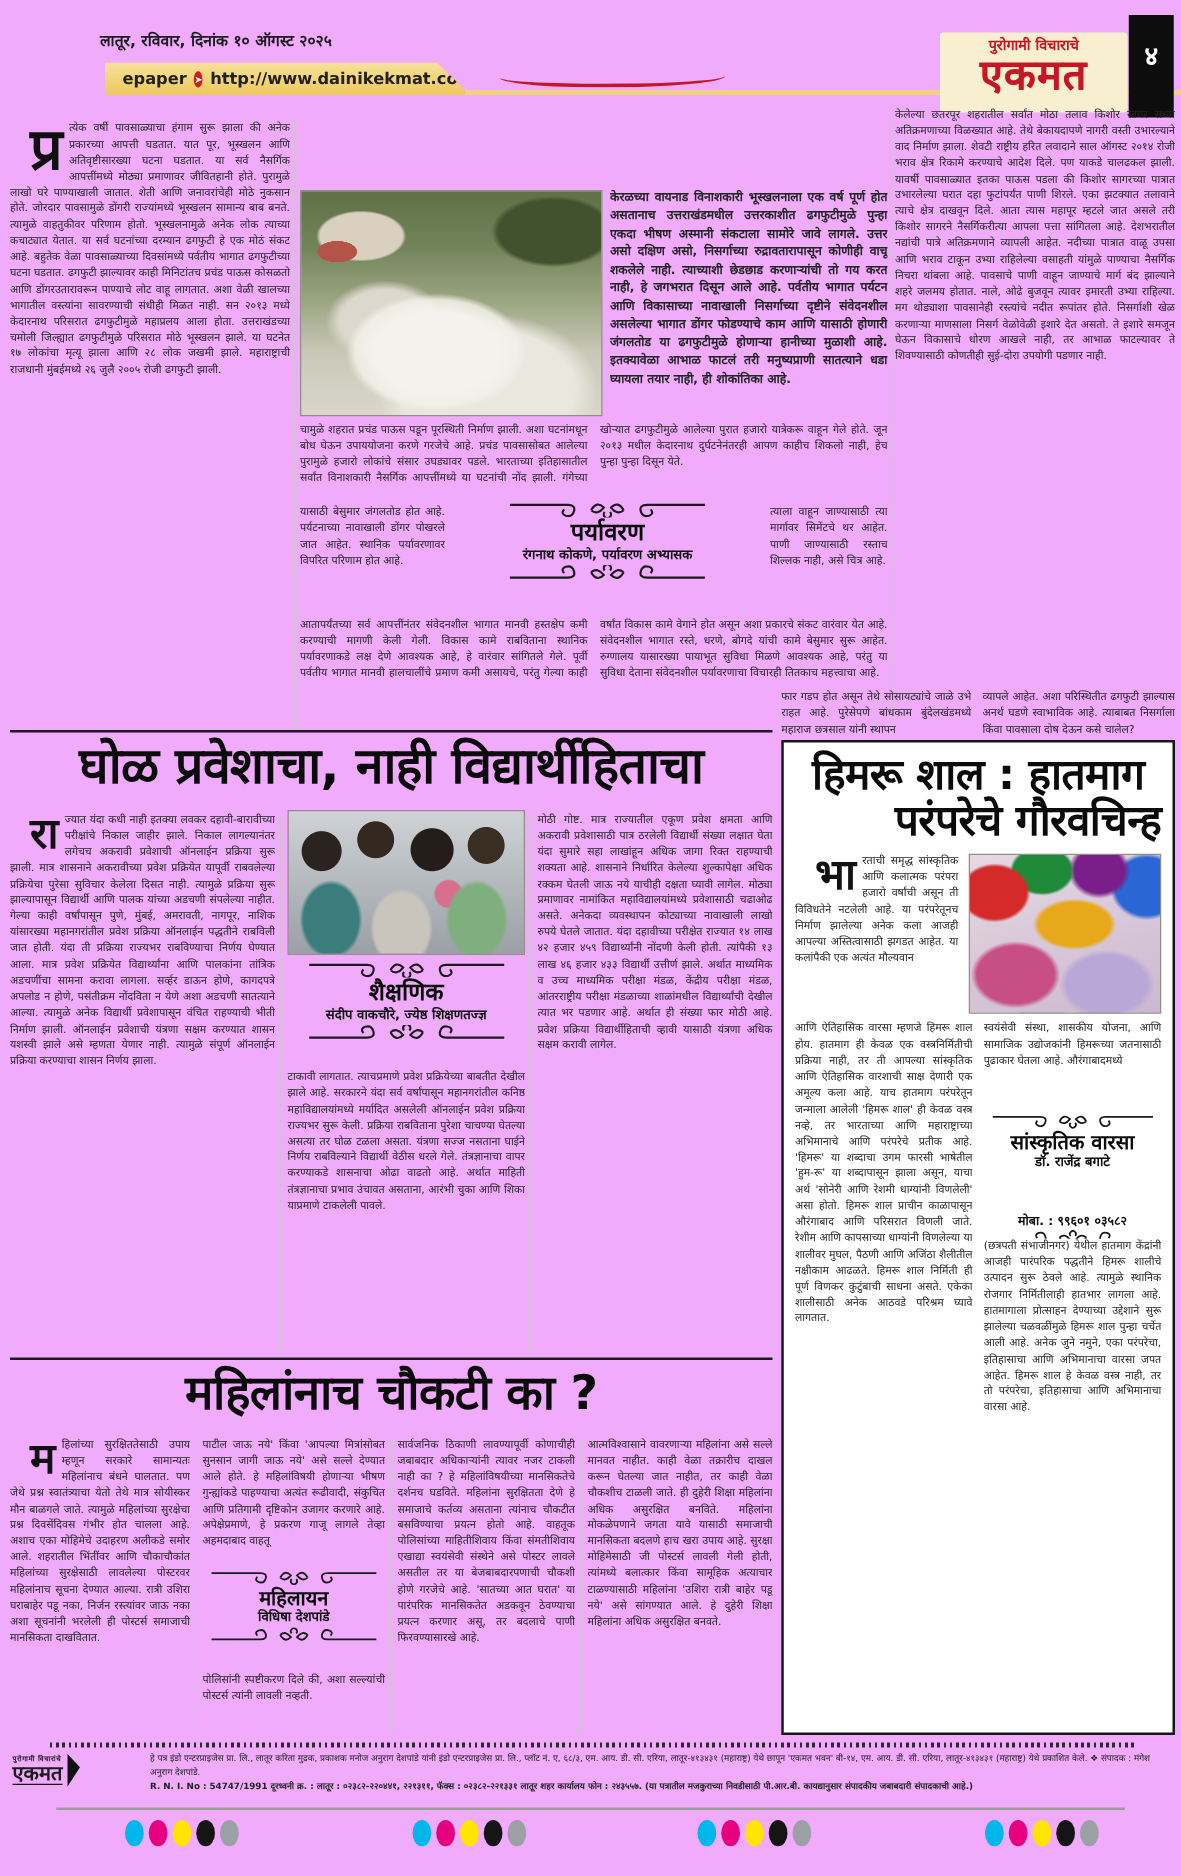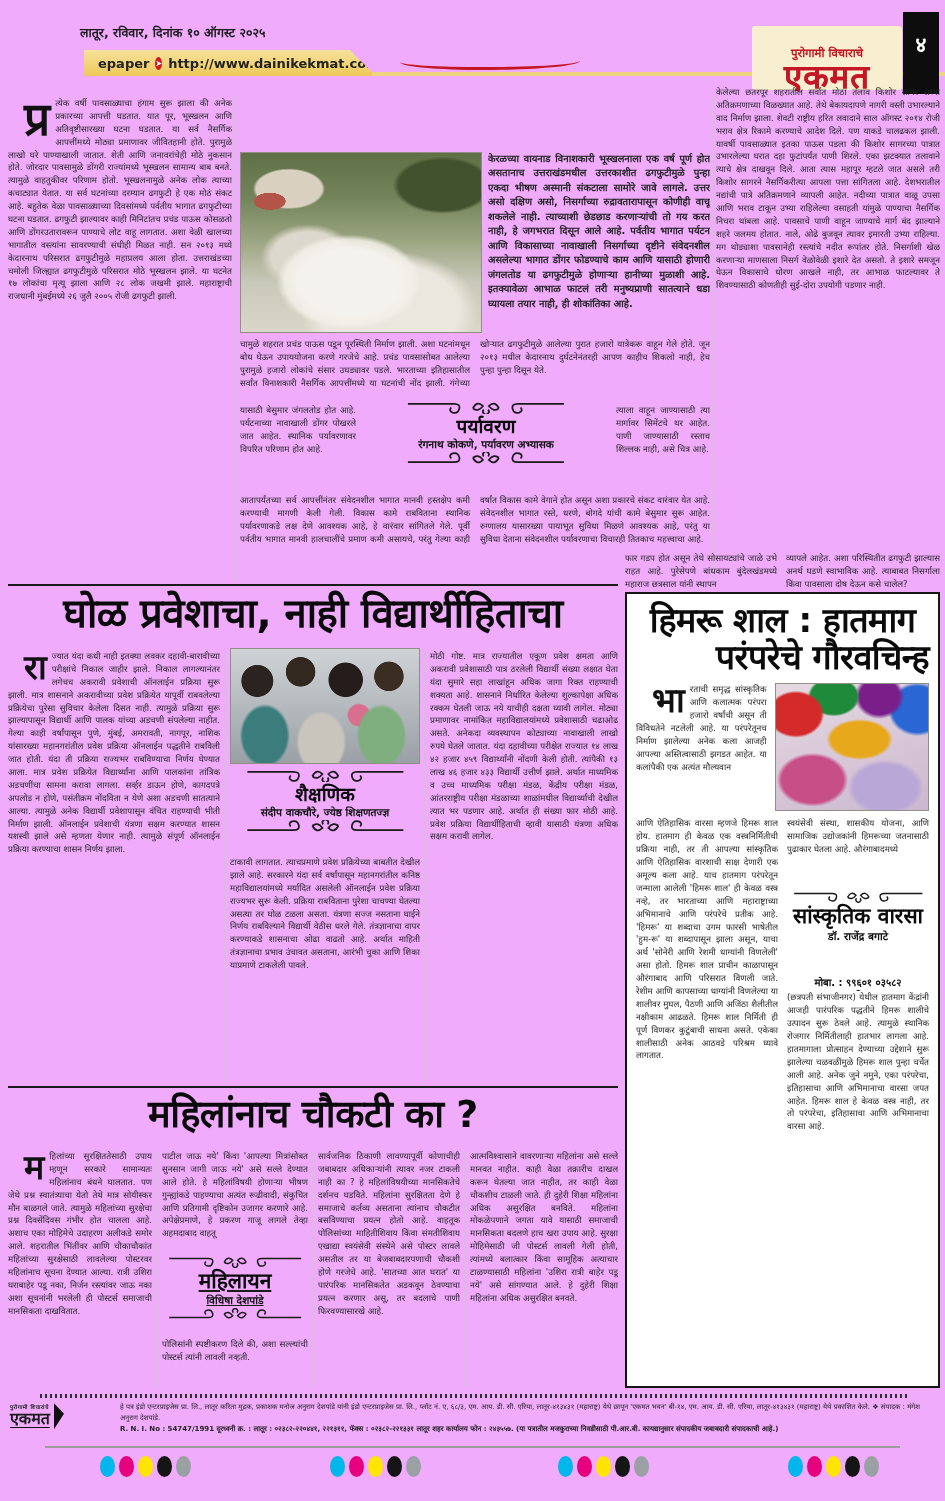--- a/index.html
+++ b/index.html
@@ -14,27 +14,27 @@
   .headline{font-weight:900;text-align:center;color:#0b0b0b;letter-spacing:-.5px;line-height:1.08;}
   .hairline-v{width:1px;background:#c9c9c4;}
   .rule-h{background:#1b1b1b;}
   .ribbon{background:linear-gradient(180deg,#f7e19b,#eec959);clip-path:polygon(0 0,91% 0,100% 100%,0 100%);
           display:flex;align-items:center;gap:6px;padding:0 14px;font-size:13px;font-weight:700;color:#222;}
   .ribbon .url{font-weight:700;}
   .epaper-dot{width:13px;height:13px;border-radius:50%;background:#d01b24;display:inline-flex;align-items:center;justify-content:center;color:#fff;font-size:8px;font-weight:700;}
   .masthead{color:#c41624;font-style:italic;font-weight:900;font-size:41px;text-align:center;line-height:1;
             text-shadow:0 0 .4px #c41624;}
   .mast-swash{border-bottom:3px solid #c41624;border-radius:0 0 70% 60%/0 0 12px 10px;}
-  .brandbox{background:#f7efcf;border-radius:3px;text-align:center;padding-top:21px;}
+  .brandbox{background:#f7efcf;border-radius:3px;text-align:center;padding-top:4px;}
   .brand-tag{color:#c41624;font-size:11.5px;font-weight:700;line-height:1.1;}
   .brand-name{color:#c41624;font-size:33px;font-weight:900;line-height:1.05;letter-spacing:1px;text-shadow:0 0 .6px #c41624;}
   .pagebox{background:#0d0d0d;color:#fff;display:flex;align-items:flex-start;justify-content:center;font-size:21px;font-weight:700;padding-top:18px;}
   .ornament{text-align:center;overflow:hidden;}
   .orn-title{font-size:19px;font-weight:900;line-height:1.2;color:#0b0b0b;}
-  .orn-title.sm{font-size:21px;}
+  .orn-title.sm{font-size:16px;}
   .orn-byline{font-size:10.5px;font-weight:700;color:#111;line-height:1.25;}
   .orn-mob{font-size:10px;font-weight:700;color:#111;margin-top:32px;}
   .fl{display:block;width:92%;height:13px;margin:1px auto;}
   .fl.flip{transform:scaleY(-1);}
   .photo{border:1px solid #8f8f88;}
   .photo-main{background:
      radial-gradient(26px 14px at 12% 27%,#b25548 0 60%,transparent 62%),
      radial-gradient(60px 34px at 20% 20%,#d9d0c0 0 55%,transparent 60%),
      radial-gradient(80px 46px at 84% 18%,#42522f 0 55%,transparent 62%),
      radial-gradient(95px 62px at 45% 72%,#f4f2ec 0 52%,rgba(242,240,232,.85) 68%,transparent 76%),
@@ -192,21 +192,21 @@
   <div class="abs hairline-v" style="left:156px;top:1152px;height:234px;"></div>
   <div class="abs hairline-v" style="left:312px;top:1152px;height:234px;"></div>
   <div class="abs hairline-v" style="left:464px;top:1152px;height:234px;"></div>
 
   <div class="abs txt" style="left:8px;top:1150px;width:144px;height:238px;">
     <span class="dropcap sm">म</span><span>हिलांच्या सुरक्षिततेसाठी उपाय म्हणून सरकारे सामान्यतः महिलांनाच बंधने घालतात. पण जेथे प्रश्न स्वातंत्र्याचा येतो तेथे मात्र सोयीस्कर मौन बाळगले जाते. त्यामुळे महिलांच्या सुरक्षेचा प्रश्न दिवसेंदिवस गंभीर होत चालला आहे. अशाच एका मोहिमेचे उदाहरण अलीकडे समोर आले. शहरातील भिंतींवर आणि चौकाचौकांत महिलांच्या सुरक्षेसाठी लावलेल्या पोस्टरवर महिलांनाच सूचना देण्यात आल्या. रात्री उशिरा घराबाहेर पडू नका, निर्जन रस्त्यांवर जाऊ नका अशा सूचनांनी भरलेली ही पोस्टर्स समाजाची मानसिकता दाखवितात.</span>
   </div>
 
   <div class="abs" style="left:162px;top:1150px;width:146px;height:238px;">
     <div class="txt" style="height:104px;">पाटील जाऊ नये' किंवा 'आपल्या मित्रांसोबत सुनसान जागी जाऊ नये' असे सल्ले देण्यात आले होते. हे महिलांविषयी होणाऱ्या भीषण गुन्ह्यांकडे पाहण्याचा अत्यंत रूढीवादी, संकुचित आणि प्रतिगामी दृष्टिकोन उजागर करणारे आहे. अपेक्षेप्रमाणे, हे प्रकरण गाजू लागले तेव्हा अहमदाबाद वाहतू</div>
-    <div class="ornament" style="height:84px;text-decoration:underline;">
+    <div class="ornament" style="height:84px;">
       <svg class="fl" viewBox="0 0 220 18">
           <path d="M2 4 h64 q9 0 7 7 q-2 7 -9 5 q-6 -2 -2 -7 M218 4 h-64 q-9 0 -7 7 q2 7 9 5 q6 -2 2 -7 M92 10 q6 -11 14 -3 q-7 9 -14 3 M128 10 q-6 -11 -14 -3 q7 9 14 3 M107 12 a4 4 0 1 0 6 0" fill="none" stroke="#1a1a1a" stroke-width="2.4"></path>
         </svg>
       <div class="orn-title sm">महिलायन</div>
       <div class="orn-byline">विधिषा देशपांडे</div>
       <svg class="fl flip" viewBox="0 0 220 18">
           <path d="M2 4 h64 q9 0 7 7 q-2 7 -9 5 q-6 -2 -2 -7 M218 4 h-64 q-9 0 -7 7 q2 7 9 5 q6 -2 2 -7 M92 10 q6 -11 14 -3 q-7 9 -14 3 M128 10 q-6 -11 -14 -3 q7 9 14 3 M107 12 a4 4 0 1 0 6 0" fill="none" stroke="#1a1a1a" stroke-width="2.4"></path>
         </svg>
     </div>
     <div class="txt" style="height:48px;">पोलिसांनी स्पष्टीकरण दिले की, अशा सल्ल्यांची पोस्टर्स त्यांनी लावली नव्हती.</div>

